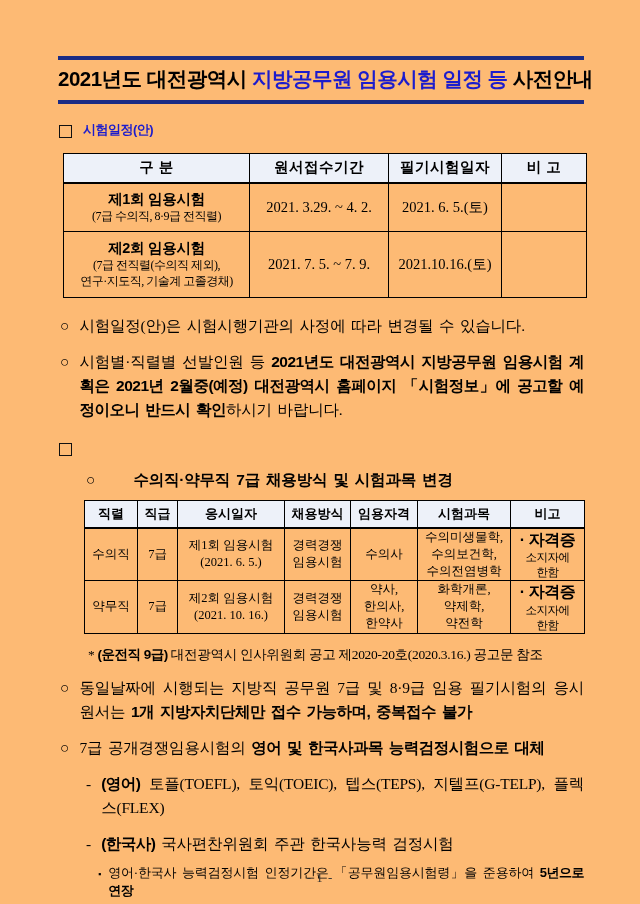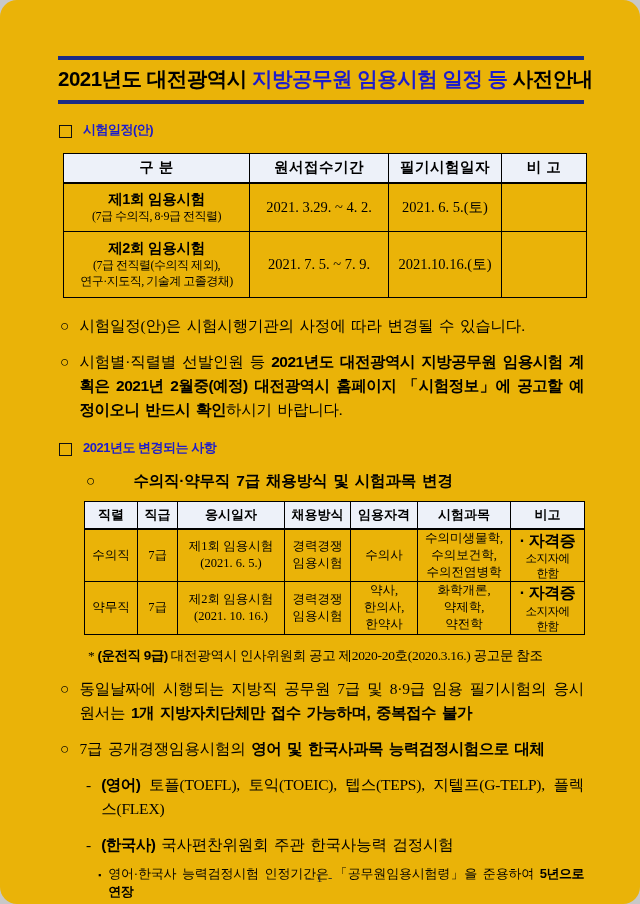--- a/index.html
+++ b/index.html
@@ -1,20 +1,20 @@
 <!DOCTYPE html>
 <html><head>
 <meta charset="utf-8">
 <style>
   * { margin:0; padding:0; box-sizing:border-box; }
   html,body { background:#c8c8c8; }
   .page {
-    width:640px; height:904px; background:#eab308; margin:0 auto;
+    width:640px; height:904px; background:#fdba74; margin:0 auto;
     font-family:"Liberation Serif","DejaVu Serif",serif; color:#000;
-    position:relative; overflow:hidden;border-radius:17px;
+    position:relative; overflow:hidden;
   }
   .content { padding:56px 56px 0 58px; }
 
   
   .title-band {
     border-top:4px solid #1b2c85; border-bottom:4px solid #1b2c85;
     padding:5px 0 7px; text-align:center;
     font-family:"Liberation Sans","DejaVu Sans",sans-serif;
     font-weight:bold; font-size:20.5px; letter-spacing:-0.5px; white-space:nowrap;
   }
@@ -144,21 +144,20 @@
       <span class="marker">○</span>
       <span class="text">시험일정(안)은 시험시행기관의 사정에 따라 변경될 수 있습니다.</span>
     </div>
     <div class="bullet mt-md indent-1">
       <span class="marker">○</span>
       <span class="text"><span>시험별·직렬별 선발인원 등 </span><span class="b">2021년도 대전광역시 지방공무원 임용시험 계획은 2021년 2월중(예정) 대전광역시 홈페이지 「시험정보」에 공고할 예정이오니 반드시 확인</span><span>하시기 바랍니다.</span></span>
     </div>
 
     <div class="section-heading">
       <span class="square-bullet"></span>
-      <span>2021년도 변경되는 사항</span>
     </div>
 
     <div class="bullet mt-md indent-2">
       <span class="marker">○</span>
       <span class="text sub-bullet-heading">수의직·약무직 7급 채용방식 및 시험과목 변경</span>
     </div>
 
     <table class="t2">
       <colgroup>
           <col style="width:53px">

